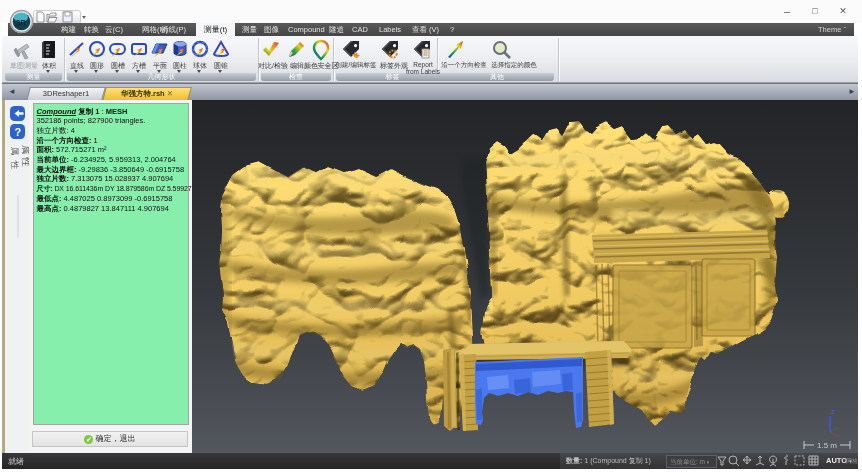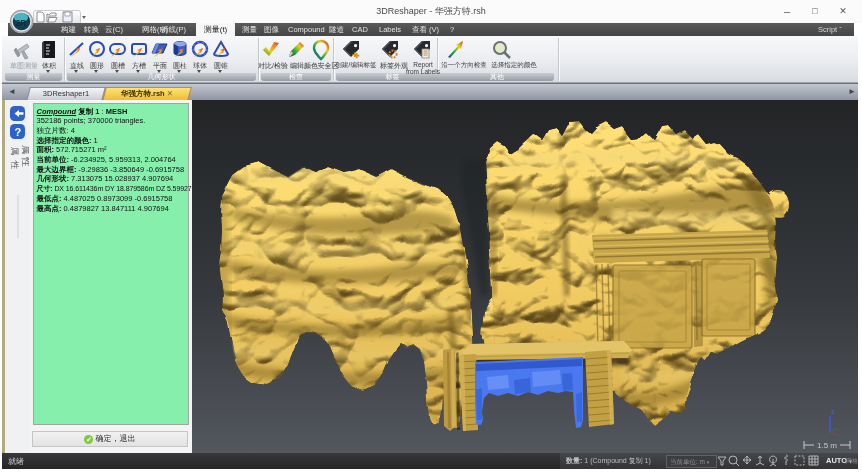--- a/index.html
+++ b/index.html
@@ -12,21 +12,20 @@
  border-radius:0 0 3px 3px;color:#fff;font-size:7px;text-align:center;line-height:8.5px;}
 .rsep{position:absolute;top:38px;width:1px;height:43px;background:#c2c5cb;box-shadow:1px 0 0 #fafbfc;}
 .dtab{position:absolute;top:87px;height:13px;font-size:7.5px;line-height:13px;color:#333;white-space:nowrap;}
 b.lbl{font-weight:bold;}
 </style>
 </head>
 <body>
 <div class="abs" style="left:0;top:0;width:862px;height:476px;background:#fff;">
 
   <div class="abs" style="left:0;top:0;width:862px;height:23px;background:#fbfbfb;"></div>
-  <div class="abs" style="left:0;top:5px;width:862px;text-align:center;font-size:9px;color:#4a4a4a;">3DReshaper - 华强方特.rsh</div>
   <div class="abs" style="left:780px;top:5px;width:14px;height:12px;color:#555;font-size:11px;line-height:12px;text-align:center;">–</div>
   <div class="abs" style="left:808px;top:5px;width:14px;height:12px;color:#555;font-size:9px;line-height:12px;text-align:center;">□</div>
   <div class="abs" style="left:836px;top:5px;width:14px;height:12px;color:#555;font-size:9px;line-height:12px;text-align:center;">✕</div>
   <div class="abs" style="left:33px;top:10px;width:46px;height:13px;background:linear-gradient(#ffffff,#dfe2e6);border:1px solid #c8ccd2;border-radius:3px;"></div>
   <svg class="abs" style="left:36px;top:11px" width="52" height="12" viewBox="0 0 52 12">
     <path d="M1 1h5l2 2v8H1z" fill="#fff" stroke="#777" stroke-width="0.8"></path>
     <path d="M13 4l2-2h5v3h-7v6h-2V3z" fill="#f7f7f7" stroke="#777" stroke-width="0.8"></path>
     <path d="M13 6.5h8l-2 4.5h-7z" fill="#fff" stroke="#777" stroke-width="0.8"></path>
     <rect x="27" y="1" width="9" height="10" fill="#eef" stroke="#777" stroke-width="0.8"></rect>
     <rect x="29" y="1" width="5" height="4" fill="#fff" stroke="#777" stroke-width="0.6"></rect>
@@ -42,21 +41,21 @@
   <div class="mtab" style="left:161px;top:23px">折线(P)</div>
   <div class="abs" style="left:196px;top:23px;width:39px;height:13px;background:#f5f6f8;color:#222;text-align:center;line-height:13px;font-size:8px;">测量(t)</div>
   <div class="mtab" style="left:242px;top:23px">测量</div>
   <div class="mtab" style="left:264px;top:23px">图像</div>
   <div class="mtab" style="left:288px;top:23px">Compound</div>
   <div class="mtab" style="left:329px;top:23px">隧道</div>
   <div class="mtab" style="left:352px;top:23px">CAD</div>
   <div class="mtab" style="left:379px;top:23px">Labels</div>
   <div class="mtab" style="left:412px;top:23px">查看 (V)</div>
   <div class="mtab" style="left:450px;top:23px">?</div>
-  <div class="mtab" style="left:818px;top:23px;color:#d5d5d5">Script ˇ</div>
+  <div class="mtab" style="left:818px;top:23px;color:#d5d5d5">Theme ˇ</div>
 
   <svg class="abs" style="left:9px;top:9px" width="25" height="25" viewBox="0 0 25 25">
     <circle cx="12.5" cy="12.5" r="11.5" fill="#e4e6e8"></circle>
     <circle cx="12.5" cy="12.5" r="11" fill="none" stroke="#9aa2a8" stroke-width="1.4"></circle>
     <circle cx="12.5" cy="12.5" r="8.8" fill="#12404f"></circle>
     <ellipse cx="12" cy="8.4" rx="7" ry="4.6" fill="#56c9d8" opacity="0.85"></ellipse>
     <text x="6.5" y="17" font-size="8.5" font-weight="bold" fill="#0a2c3c">3R</text>
   </svg>
 
   <div class="abs" style="left:2px;top:36px;width:856px;height:46px;background:linear-gradient(#f7f8fa 0%,#eaecef 55%,#d8dbe0 100%);border-bottom:1px solid #9ea3aa;"></div>
@@ -242,27 +241,27 @@
     <text x="18" y="45" font-size="9.5" fill="#555" transform="rotate(90 18 45)">属 性</text>
     <line x1="13" y1="95" x2="13" y2="138" stroke="#d8dadd" stroke-width="1.5"></line>
   </svg>
   <div class="abs" style="left:10px;top:145px;font-size:8.5px;color:#555;transform:rotate(90deg);">属</div>
   <div class="abs" style="left:10px;top:159px;font-size:8.5px;color:#555;transform:rotate(90deg);">性</div>
 
   <div class="abs" style="left:29px;top:100px;width:163px;height:353px;background:#f4f4f4;">
     <div class="abs" style="left:4px;top:3px;width:154px;height:320px;background:#86efac;border:1px solid #a3a3a3;">
       <div class="abs" style="left:2.5px;top:2.5px;width:150px;font-size:7.5px;line-height:9.7px;color:#111;">
         <div style="white-space:nowrap"><b><i><u>Compound</u></i> 复制 1</b> : <b>MESH</b></div>
-        <div style="white-space:nowrap">352186 points; 370000 triangles.</div>
+        <div style="white-space:nowrap">352186 points; 827900 triangles.</div>
         <div style="white-space:nowrap">独立片数: 4</div>
-        <div style="white-space:nowrap"><b class="lbl">选择指定的颜色:</b> 1</div>
+        <div style="white-space:nowrap"><b class="lbl">沿一个方向检查:</b> 1</div>
         <div style="white-space:nowrap"><b class="lbl">面积:</b> 572.715271 m²</div>
         <div style="white-space:nowrap"><b class="lbl">当前单位:</b> -6.234925, 5.959313, 2.004764</div>
         <div style="white-space:nowrap"><b class="lbl">最大边界框:</b> -9.29836 -3.850649 -0.6915758</div>
-        <div style="white-space:nowrap"><b class="lbl">几何形状:</b> 7.313075 15.028937 4.907694</div>
+        <div style="white-space:nowrap"><b class="lbl">独立片数:</b> 7.313075 15.028937 4.907694</div>
         <div style="white-space:nowrap;font-size:7px;letter-spacing:-0.1px"><b class="lbl">尺寸:</b> DX 16.611436m DY 18.879586m DZ 5.59927m</div>
         <div style="white-space:nowrap"><b class="lbl">最低点:</b> 4.487025 0.8973099 -0.6915758</div>
         <div style="white-space:nowrap"><b class="lbl">最高点:</b> 0.4879827 13.847111 4.907694</div>
       </div>
     </div>
     <div class="abs" style="left:3px;top:331px;width:154px;height:14px;background:linear-gradient(#f1f1f1,#e3e3e3);border:1px solid #c5c5c5;text-align:center;font-size:8px;line-height:14px;color:#333;">
       <span style="display:inline-block;width:9px;height:9px;border-radius:5px;background:#7fc93f;color:#fff;font-size:7px;line-height:9px;vertical-align:-1px;">✔</span> 确定，退出
     </div>
   </div>
 

